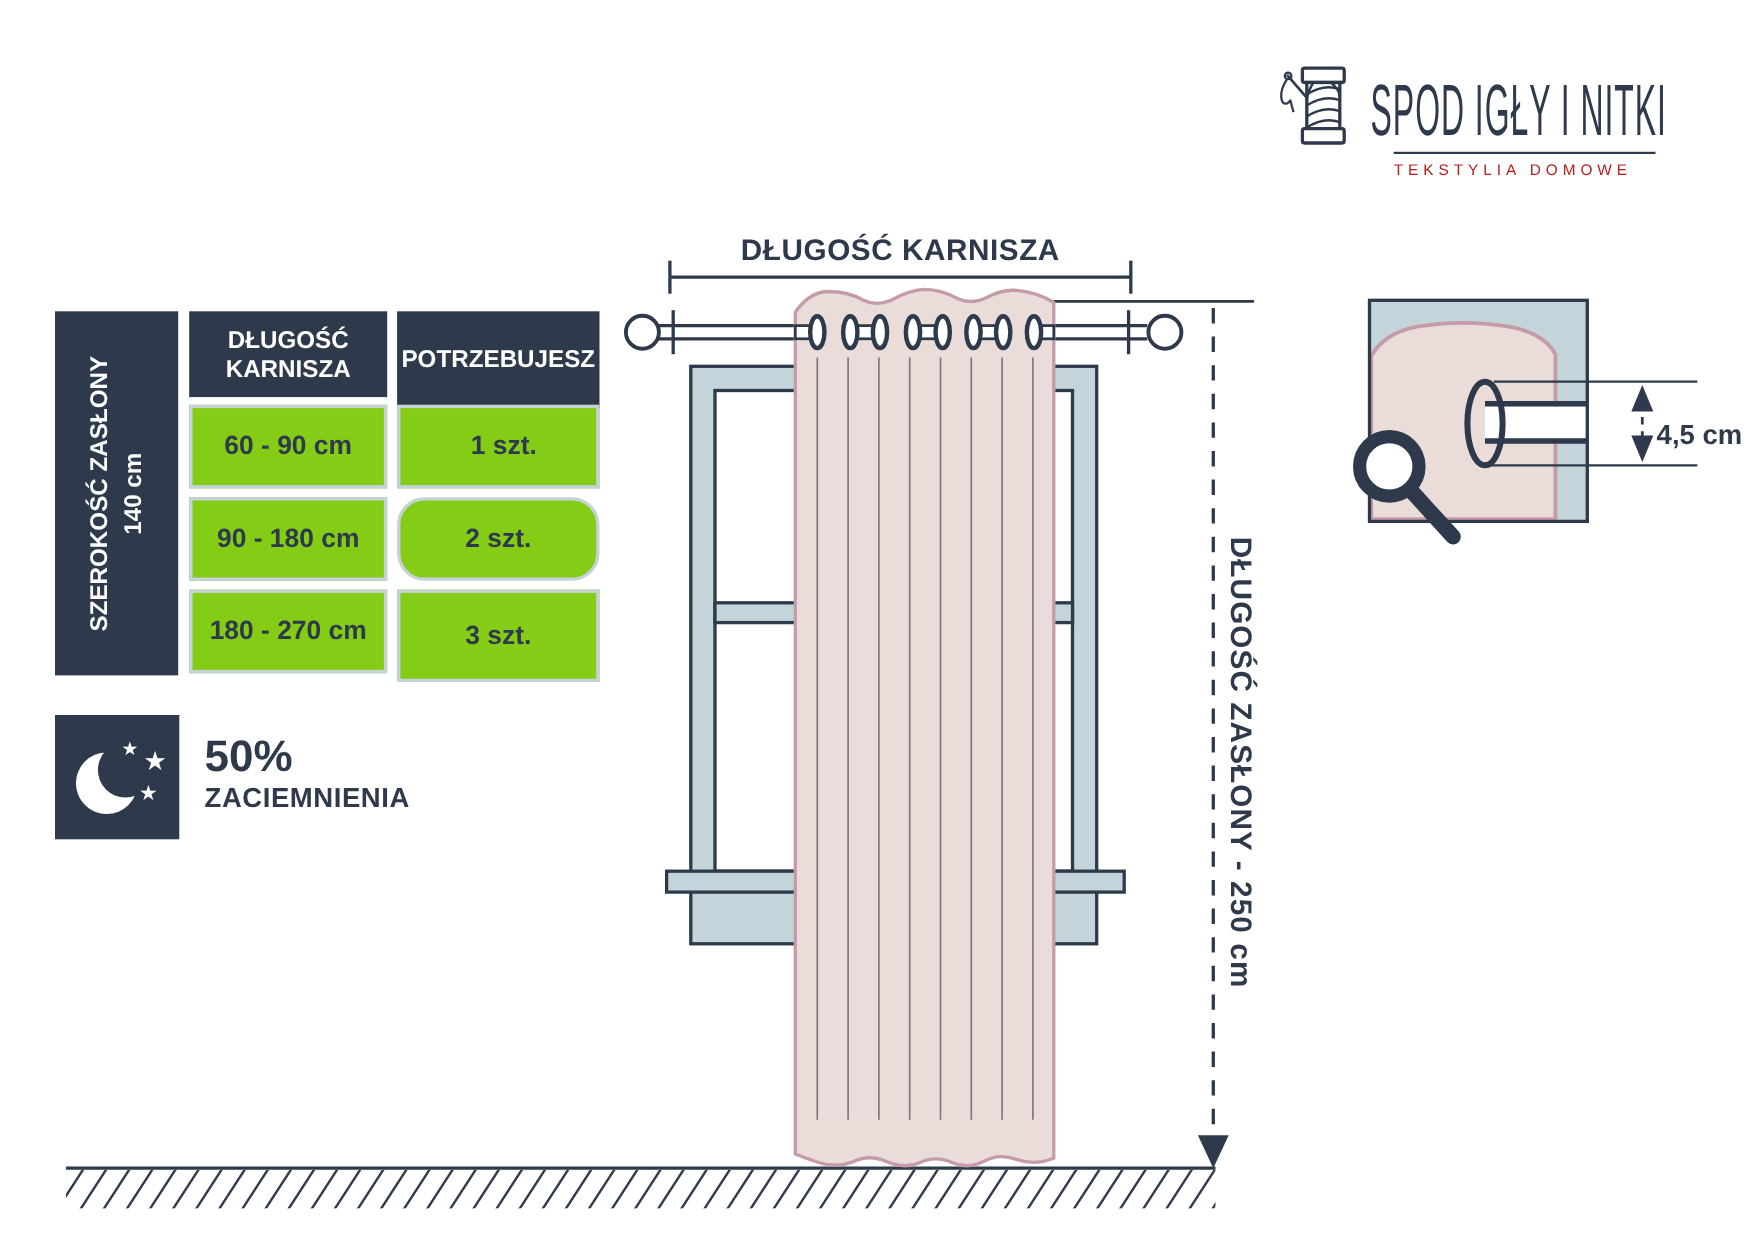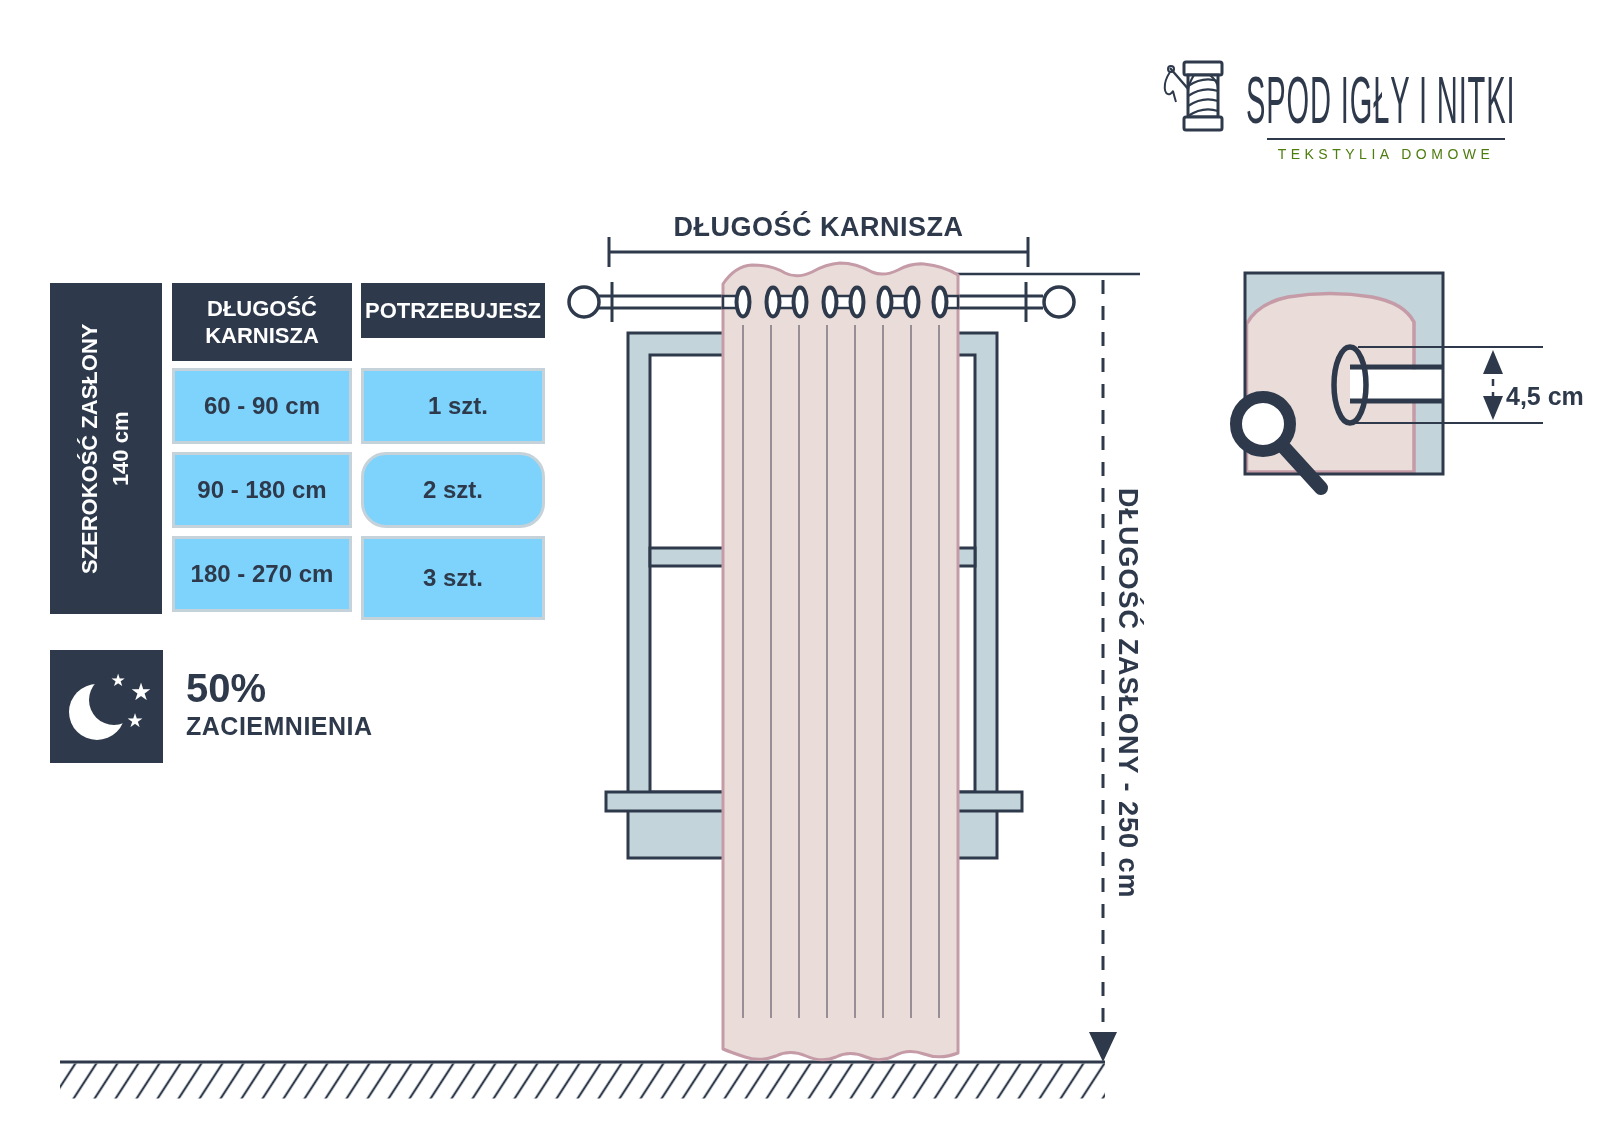--- a/index.html
+++ b/index.html
@@ -2,29 +2,29 @@
 <html><head>
 <meta charset="utf-8">
 <style>
   html,body{margin:0;padding:0;background:#fff;}
   #canvas{position:relative;width:1600px;height:1131px;background:#ffffff;overflow:hidden;
           font-family:"Liberation Sans",sans-serif;color:#2e3a4b;}
   .abs{position:absolute;}
   .navy-bg{background:#2e3a4b;}
   .flex-c{display:flex;align-items:center;justify-content:center;}
   .hdr{color:#ffffff;font-weight:bold;font-size:22px;text-align:center;line-height:1.25;}
-  .cell{box-sizing:border-box;border:3px solid #c6d2d9;background:#7dd3fc;
+  .cell{box-sizing:border-box;border:3px solid #c6d2d9;background:#84cc16;
         font-weight:bold;font-size:24px;color:#2e3a4b;text-align:center;}
   .rot-ccw{transform:rotate(-90deg);white-space:nowrap;text-align:center;
            color:#fff;font-weight:bold;font-size:22px;line-height:1.4;}
   .vert-label{writing-mode:vertical-rl;font-weight:bold;font-size:27px;letter-spacing:1px;color:#2e3a4b;}
   .big-label{font-weight:bold;font-size:27px;color:#2e3a4b;text-align:center;letter-spacing:0.5px;}
   .logo-title{font-size:66px;line-height:52px;letter-spacing:2px;color:#2e3a4b;
               display:inline-block;transform:scaleX(0.44);transform-origin:left center;white-space:nowrap;}
-  .logo-sub{font-size:14px;letter-spacing:4.5px;text-align:center;color:#4d7c0f;}
+  .logo-sub{font-size:14px;letter-spacing:4.5px;color:#b91c1c;}
   .pct{font-weight:bold;font-size:40px;line-height:1;color:#2e3a4b;}
   .pct-label{font-weight:bold;font-size:25px;line-height:1;color:#2e3a4b;letter-spacing:0.5px;}
   .dim-small{font-weight:bold;font-size:25px;color:#2e3a4b;}
   svg{display:block;}
 </style>
 </head>
 <body>
 
 <div id="canvas">
 
@@ -164,21 +164,21 @@
   </div>
 
   <div>
     <div class="abs navy-bg flex-c" style="left:50px;top:283px;width:112px;height:331px;">
       <div class="rot-ccw">
         <div>SZEROKOŚĆ ZASŁONY</div>
         <div>140 cm</div>
       </div>
     </div>
     <div class="abs navy-bg flex-c hdr" style="left:172px;top:283px;width:180px;height:78px;padding:0 14px;box-sizing:border-box;">DŁUGOŚĆ KARNISZA</div>
-    <div class="abs navy-bg flex-c hdr" style="left:361px;top:283px;width:184px;height:55px;">POTRZEBUJESZ</div>
+    <div class="abs navy-bg flex-c hdr" style="left:361px;top:283px;width:184px;height:88px;">POTRZEBUJESZ</div>
 
     <div class="abs cell flex-c" style="left:172px;top:368px;width:180px;height:76px;">60 - 90 cm</div>
     <div class="abs cell flex-c" style="left:361px;top:368px;width:184px;height:76px;padding-left:10px;">1 szt.</div>
 
     <div class="abs cell flex-c" style="left:172px;top:452px;width:180px;height:76px;">90 - 180 cm</div>
     <div class="abs cell flex-c" style="left:361px;top:452px;width:184px;height:76px;border-radius:25px;">2 szt.</div>
 
     <div class="abs cell flex-c" style="left:172px;top:536px;width:180px;height:76px;text-align:center;">180 - 270 cm</div>
     <div class="abs cell flex-c" style="left:361px;top:536px;width:184px;height:84px;">3 szt.</div>
   </div>

